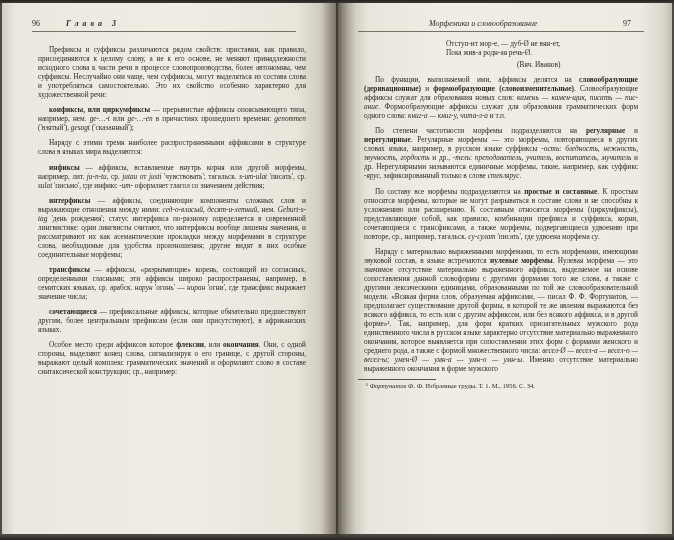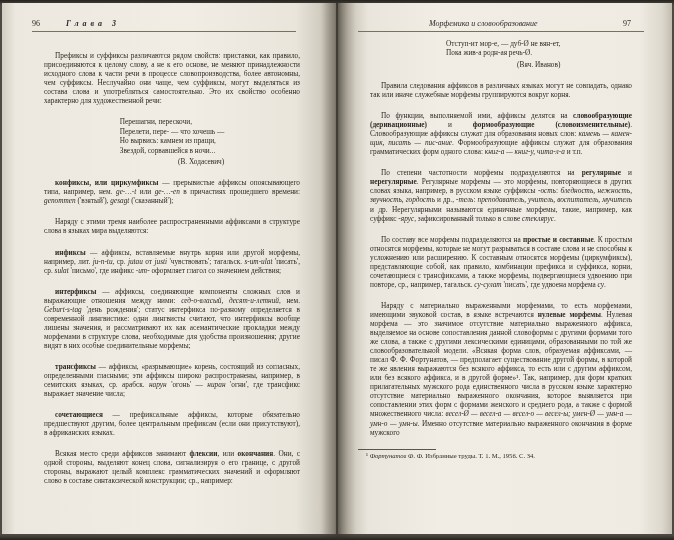--- a/index.html
+++ b/index.html
@@ -32,21 +32,21 @@
   .headspacer{width:34px;}
   .rtitle{flex:1;text-align:left;font-style:italic;}
   .rtitle.spaced{letter-spacing:4px;font-weight:bold;}
   .pg-body{
     position:absolute;top:36px;bottom:11px;
     text-align:justify;font-size:7.3px;line-height:1.24;color:#2d2923;
     overflow:hidden;
   }
   .page.left  .pg-body{left:30px;right:24px;}
   .page.right .pg-body{left:20px;right:28px;}
-  .para{margin:12px;text-indent:11px;}
+  .para{margin:6px;text-indent:11px;}
   .b{font-weight:bold;}
   .i{font-style:italic;}
   .verse{display:table;margin:4px auto 4px;text-align:left;}
   .verse .vline{line-height:1.3;white-space:nowrap;}
   .verse .vattr{text-align:right;margin-top:2px;}
   .verse.epigraph{margin:0 0 6px 88px;}
   .fnrule{width:78px;height:1px;background:#5a554c;margin:5px 0 2px 0;}
   .footnote{margin:0;font-size:6.6px;text-indent:8px;line-height:1.25;}
 </style>
 </head>
@@ -55,51 +55,43 @@
 <div class="spread">
 
   <div class="page left">
     <div class="pg-head">
       <span class="pnum">96</span>
       <span class="rtitle spaced">Глава 3</span>
       <span class="headspacer"></span>
     </div>
     <div class="pg-body">
         <p class="para"><span>Префиксы и суффиксы различаются рядом свойств: приставки, как правило, присоединяются к целому слову, а не к его основе, не меняют принадлежности исходного слова к части речи в процессе словопроизводства, более автономны, чем суффиксы. Неслучайно они чаще, чем суффиксы, могут выделяться из состава слова и употребляться самостоятельно. Это их свойство особенно характерно для художественной речи:</span></p>
-        <div class="verse">
-          <div class="vline">Перешагни, перескочи,</div>
-          <div class="vline">Перелети, пере- — что хочешь —</div>
-          <div class="vline">Но вырвись: камнем из пращи,</div>
-          <div class="vline">Звездой, сорвавшейся в ночи...</div>
-          <div class="vattr">(В. Ходасевич)</div>
-        </div>
         <p class="para"><span class="b">конфиксы, или циркумфиксы</span><span> — прерывистые аффиксы опоясывающего типа, например, нем. </span><span class="i">ge-…-t</span><span> или </span><span class="i">ge-…-en</span><span> в причастиях прошедшего времени: </span><span class="i">genommen</span><span> ('взятый'), </span><span class="i">gesagt</span><span> ('сказанный');</span></p>
         <p class="para"><span>Наряду с этими тремя наиболее распространенными аффиксами в структуре слова в языках мира выделяются:</span></p>
         <p class="para"><span class="b">инфиксы</span><span> — аффиксы, вставляемые внутрь корня или другой морфемы, например, лит. </span><span class="i">ju-n-tu</span><span>, ср. </span><span class="i">jutau</span><span> от </span><span class="i">justi</span><span> 'чувствовать'; тагальск. </span><span class="i">s-um-ulat</span><span> 'писать', ср. </span><span class="i">sulat</span><span> 'письмо', где инфикс </span><span class="i">-um-</span><span> оформляет глагол со значением действия;</span></p>
         <p class="para"><span class="b">интерфиксы</span><span> — аффиксы, соединяющие компоненты сложных слов и выражающие отношения между ними: </span><span class="i">сед-о-власый, десят-и-летний</span><span>, нем. </span><span class="i">Geburt-s-tag</span><span> 'день рождения'; статус интерфикса по-разному определяется в современной лингвистике: одни лингвисты считают, что интерфиксы вообще лишены значения, и рассматривают их как асемантические прокладки между морфемами в структуре слова, необходимые для удобства произношения; другие видят в них особые соединительные морфемы;</span></p>
         <p class="para"><span class="b">трансфиксы</span><span> — аффиксы, «разрывающие» корень, состоящий из согласных, определенными гласными; эти аффиксы широко распространены, например, в семитских языках, ср. арабск. </span><span class="i">нарун</span><span> 'огонь' — </span><span class="i">ниран</span><span> 'огни', где трансфикс выражает значение числа;</span></p>
         <p class="para"><span class="b">сочетающиеся</span><span> — префиксальные аффиксы, которые обязательно предшествуют другим, более центральным префиксам (если они присутствуют), в африканских языках.</span></p>
-        <p class="para"><span>Всякая место среди аффиксов занимают </span><span class="b">флексии</span><span>, или </span><span class="b">окончания</span><span>. Они, с одной стороны, выделяют конец слова, сигнализируя о его границе, с другой стороны, выражают целый комплекс грамматических значений и оформляют слово в составе синтаксической конструкции; ср., например:</span></p>
+        <p class="para"><span>Особое место среди аффиксов которое </span><span class="b">флексии</span><span>, или </span><span class="b">окончания</span><span>. Они, с одной стороны, выделяют конец слова, сигнализируя о его границе, с другой стороны, выражают целый комплекс грамматических значений и оформляют слово в составе синтаксической конструкции; ср., например:</span></p>
       </div>
   </div>
 
   <div class="page right">
     <div class="pg-head">
       <span class="headspacer"></span>
       <span class="rtitle">Морфемика и словообразование</span>
       <span class="pnum pnum-r">97</span>
     </div>
     <div class="pg-body">
       <div>
           <div class="verse epigraph">
             <div class="vline">Отступ-ит мор-е, — дуб-Ø не вян-ет,</div>
             <div class="vline">Пока жив-а родн-ая речь-Ø.</div>
             <div class="vattr">(Вяч. Иванов)</div>
           </div>
-          <p class="para"><span>Правила следования аффиксов в различных языках могут не совпадать, однако так или иначе служебные морфемы группируются вокруг корня.</span></p>
           <p class="para"><span>По функции, выполняемой ими, аффиксы делятся на </span><span class="b">словообразующие (деривационные)</span><span> и </span><span class="b">формообразующие (словоизменительные)</span><span>. Словообразующие аффиксы служат для образования новых слов: </span><span class="i">камень — камен-щик, писать — пис-ание</span><span>. Формообразующие аффиксы служат для образования грамматических форм одного слова: </span><span class="i">книг-а — книг-у, чита-л-а</span><span> и т.п.</span></p>
           <p class="para"><span>По степени частотности морфемы подразделяются на </span><span class="b">регулярные</span><span> и </span><span class="b">нерегулярные</span><span>. Регулярные морфемы — это морфемы, повторяющиеся в других словах языка, например, в русском языке суффиксы </span><span class="i">-ость</span><span>: </span><span class="i">бледность, нежность, звучность, гордость</span><span> и др., </span><span class="i">-тель</span><span>: </span><span class="i">преподаватель, учитель, воспитатель, мучитель</span><span> и др. Нерегулярными называются единичные морфемы, такие, например, как суффикс </span><span class="i">-ярус</span><span>, зафиксированный только в слове </span><span class="i">стеклярус</span><span>.</span></p>
           <p class="para"><span>По составу все морфемы подразделяются на </span><span class="b">простые и составные</span><span>. К простым относятся морфемы, которые не могут разрываться в составе слова и не способны к усложнению или расширению. К составным относятся морфемы (циркумфиксы), представляющие собой, как правило, комбинации префикса и суффикса, корни, сочетающиеся с трансфиксами, а также морфемы, подвергающиеся удвоению при повторе, ср., например, тагальск. </span><span class="i">су-сулат</span><span> 'писать', где удвоена морфема </span><span class="i">су</span><span>.</span></p>
           <p class="para"><span>Наряду с материально выраженными морфемами, то есть морфемами, имеющими звуковой состав, в языке встречаются </span><span class="b">нулевые морфемы</span><span>. Нулевая морфема — это значимое отсутствие материально выраженного аффикса, выделяемое на основе сопоставления данной словоформы с другими формами того же слова, а также с другими лексическими единицами, образованными по той же словообразовательной модели. «Всякая форма слов, образуемая аффиксами, — писал Ф. Ф. Фортунатов, — предполагает существование другой формы, в которой те же явления выражаются без всякого аффикса, то есть или с другим аффиксом, или без всякого аффикса, и в другой форме»¹. Так, например, для форм кратких прилагательных мужского рода единственного числа в русском языке характерно отсутствие материально выраженного окончания, которое выявляется при сопоставлении этих форм с формами женского и среднего рода, а также с формой множественного числа: </span><span class="i">весел-Ø — весел-а — весел-о — весел-ы; умен-Ø — умн-а — умн-о — умн-ы</span><span>. Именно отсутствие материально выраженного окончания в форме мужского</span></p>
         </div>
       <div class="fnrule"></div>
       <p class="footnote"><span>¹ </span><span class="i">Фортунатов Ф. Ф.</span><span> Избранные труды. Т. 1. М., 1956. С. 34.</span></p>
     </div>
   </div>
 

